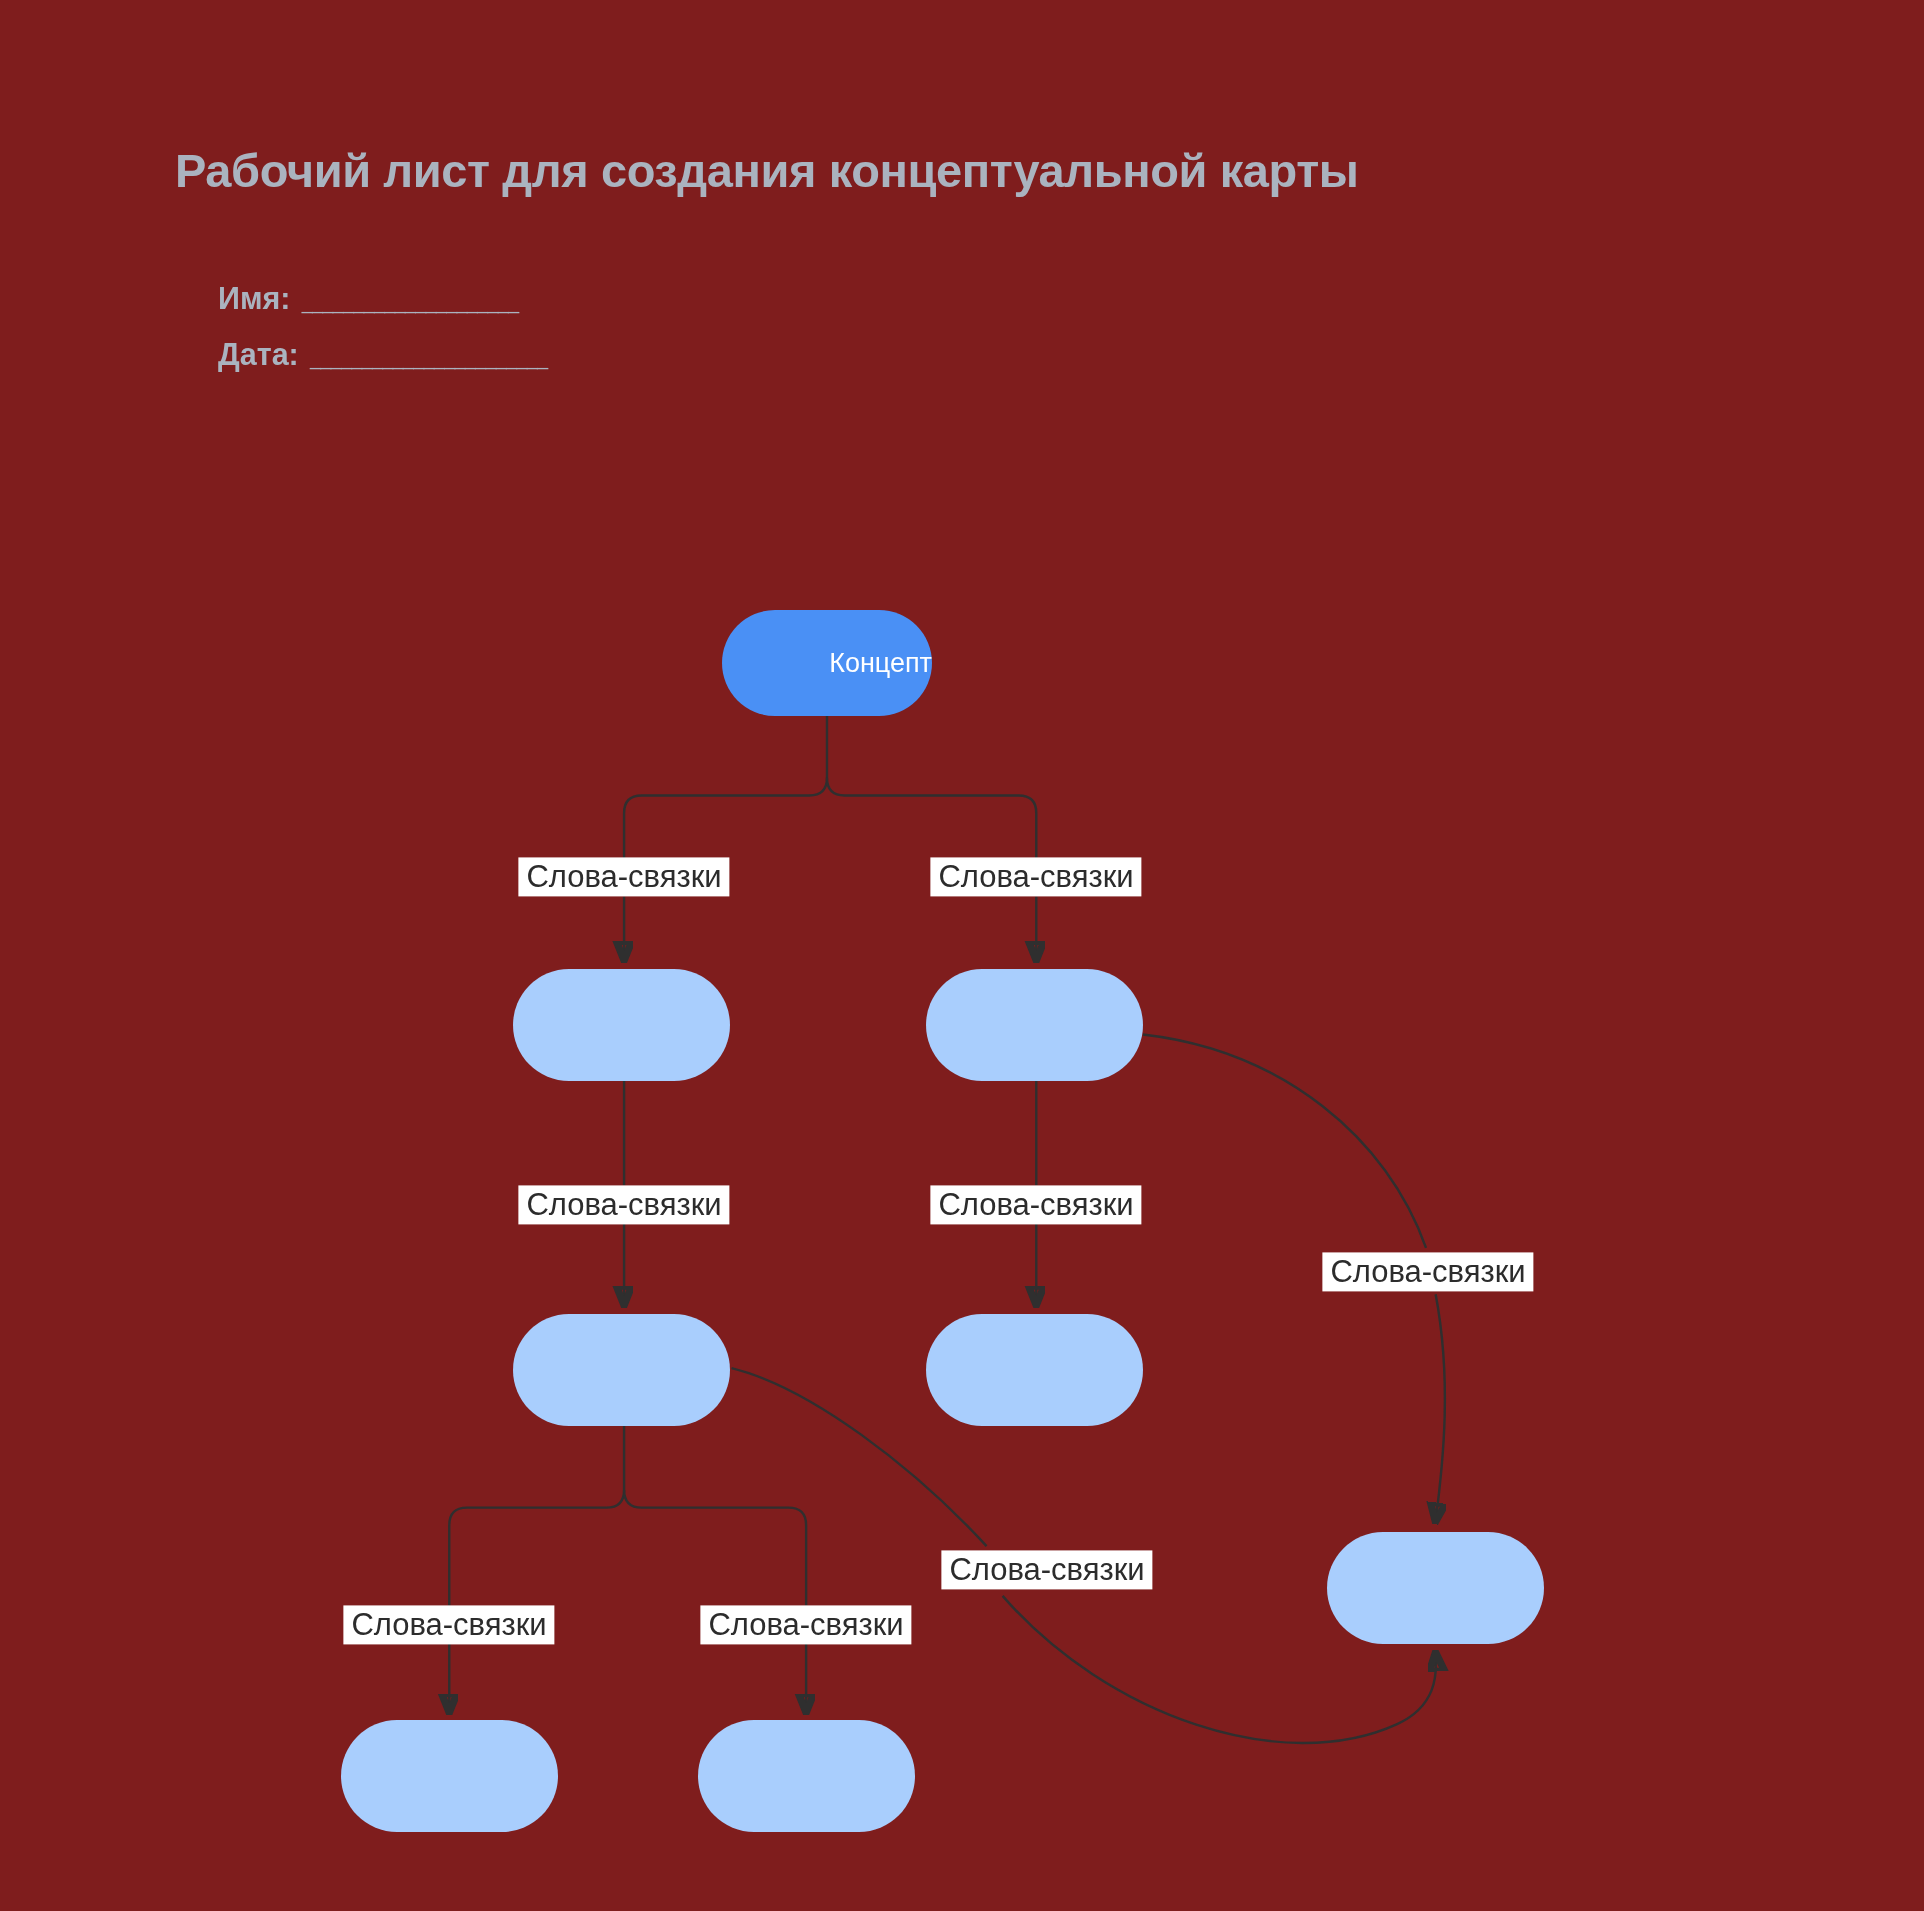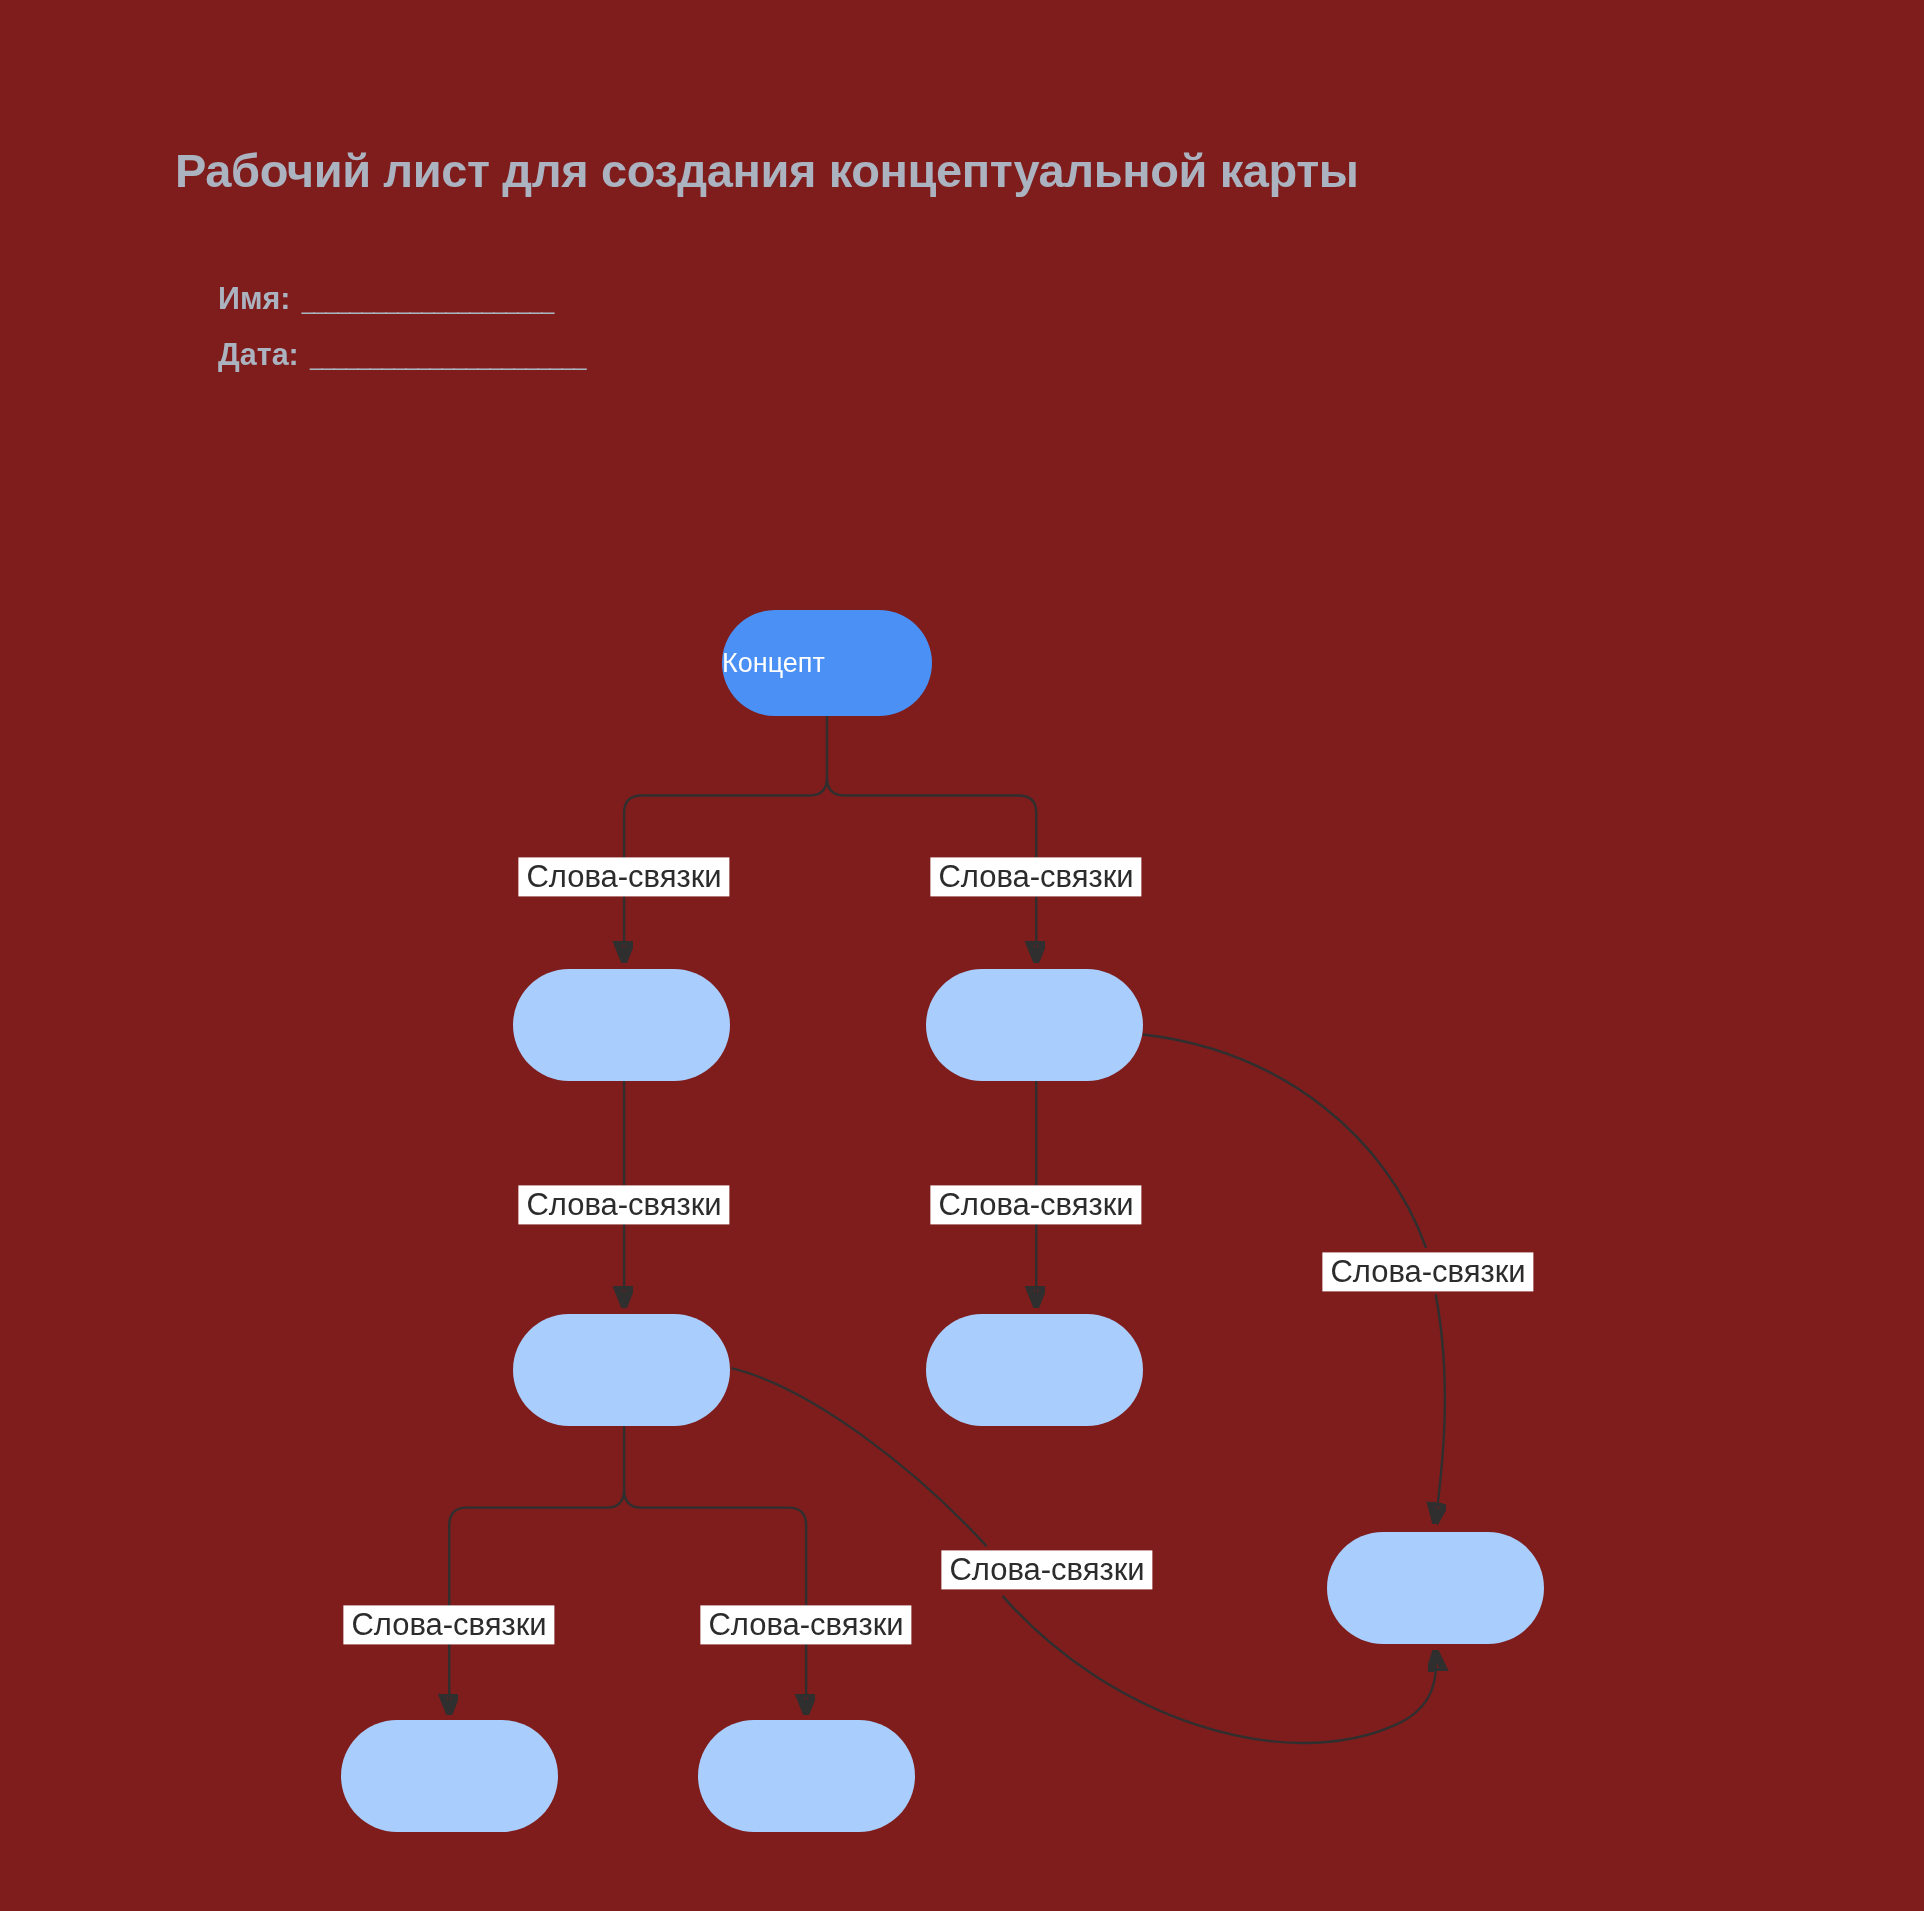--- a/index.html
+++ b/index.html
@@ -37,41 +37,41 @@
     white-space: nowrap;
   }
   .field-name { left: 218px; top: 249px; margin-top: 32px; }
   .field-date { left: 218px; top: 337px; }
   .field-label {
     font-size: 30.5px;
     font-weight: 700;
     color: #aab3bf;
   }
   .field-line {
-    font-size: 23px;
+    font-size: 20px;
     font-weight: 400;
     color: #aab3bf;
     margin-left: 11.2px;
     letter-spacing: -0.8px;
   }
   
   .diagram {
     position: absolute;
     left: 0;
     top: 0;
     width: 1925px;
     height: 1911px;
   }
   .node {
     position: absolute;
     box-sizing: border-box;
     border-radius: 56px;
     display: flex;
     align-items: center;
-    justify-content: flex-start;
+    justify-content: flex-end;
   }
   .node-root {
     background: #4a90f5;
     color: #ffffff;
     font-size: 27px;
   }
   .node-empty {
     background: #a9cefd;
   }
   .link-label {

